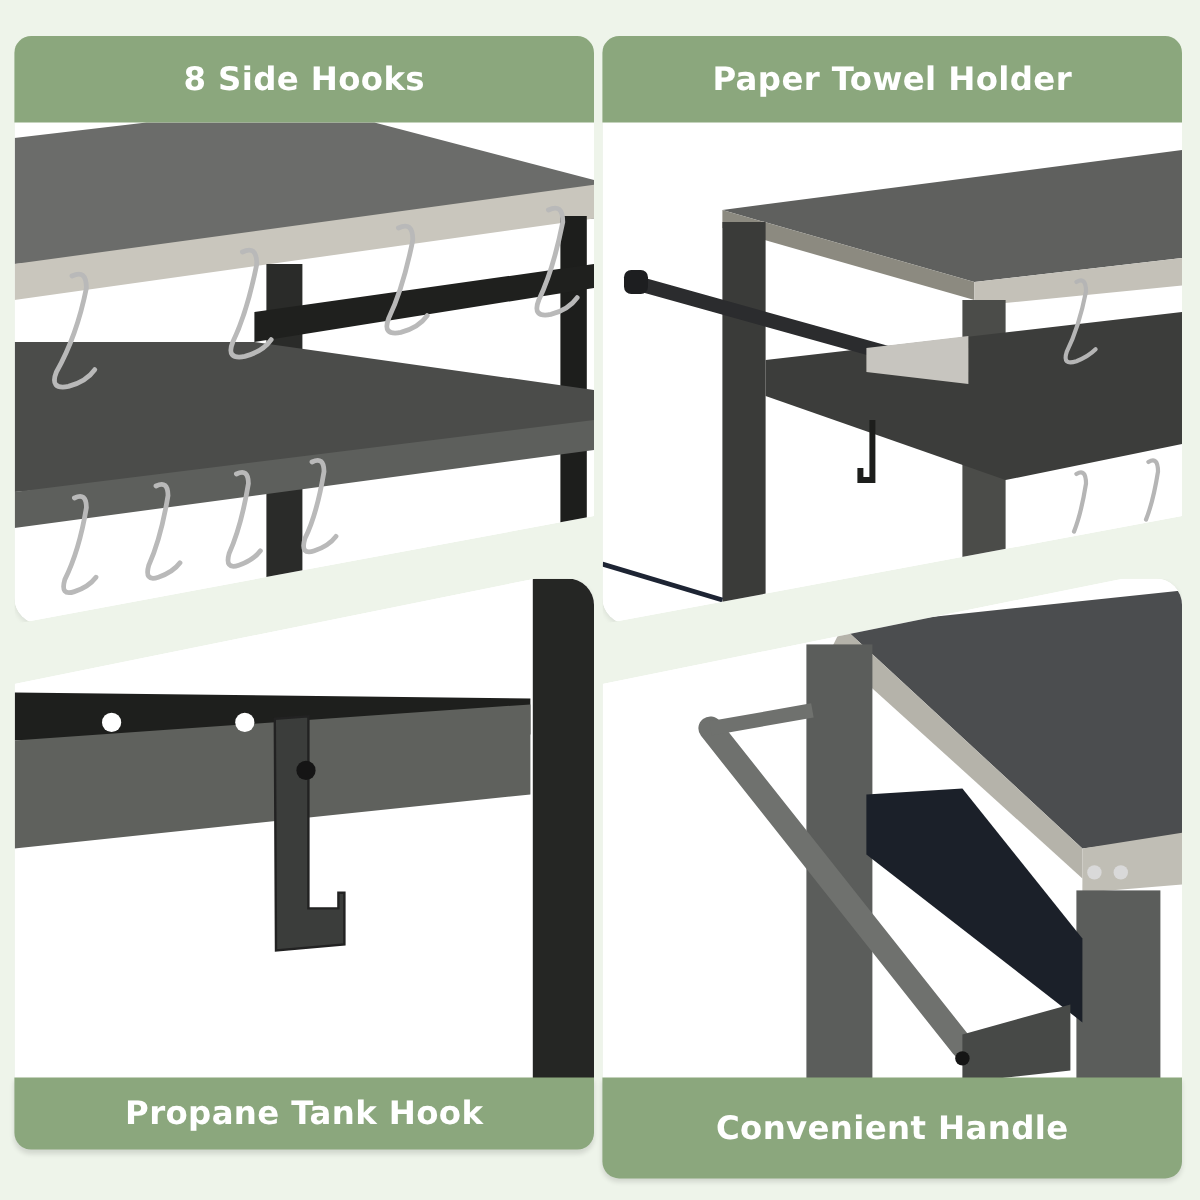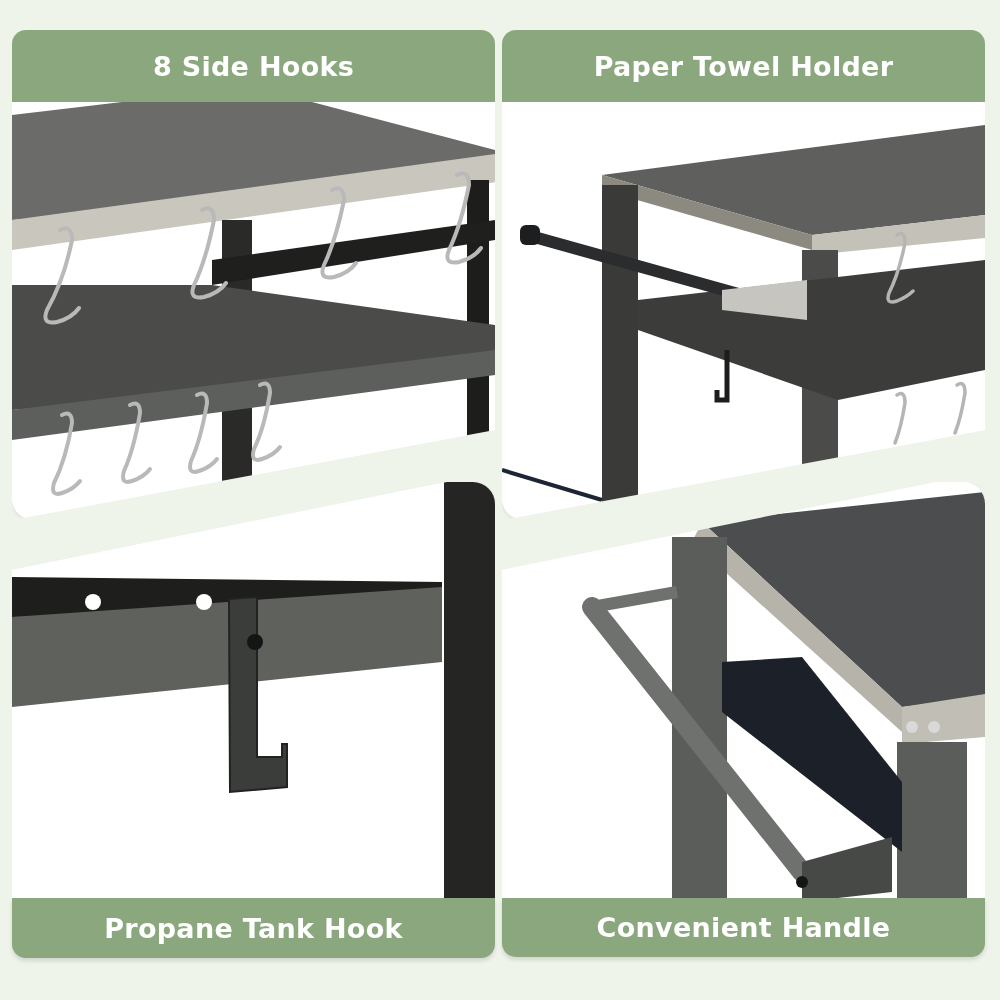--- a/index.html
+++ b/index.html
@@ -131,15 +131,15 @@
     <rect x="395" y="260" width="70" height="180" fill="#5b5d5b"></rect>
 
     <polygon points="220,180 300,175 400,300 400,370 220,230" fill="#1b2029"></polygon>
 
     <line x1="90" y1="125" x2="300" y2="390" stroke="#6f716e" stroke-width="20" stroke-linecap="round"></line>
     <line x1="90" y1="125" x2="175" y2="110" stroke="#6f716e" stroke-width="12"></line>
     <polygon points="300,380 390,355 390,410 300,420" fill="#474947"></polygon>
     <circle cx="300" cy="400" r="6" fill="#151515"></circle>
   </svg>
 </div>
-<div class="label bottom" style="left:502px; top:898px; width:483px; height:59px;">
+<div class="label bottom" style="left:502px; top:898px; width:483px; height:84px;">
   <span>Convenient Handle</span>
 </div>
 
 </body></html>

